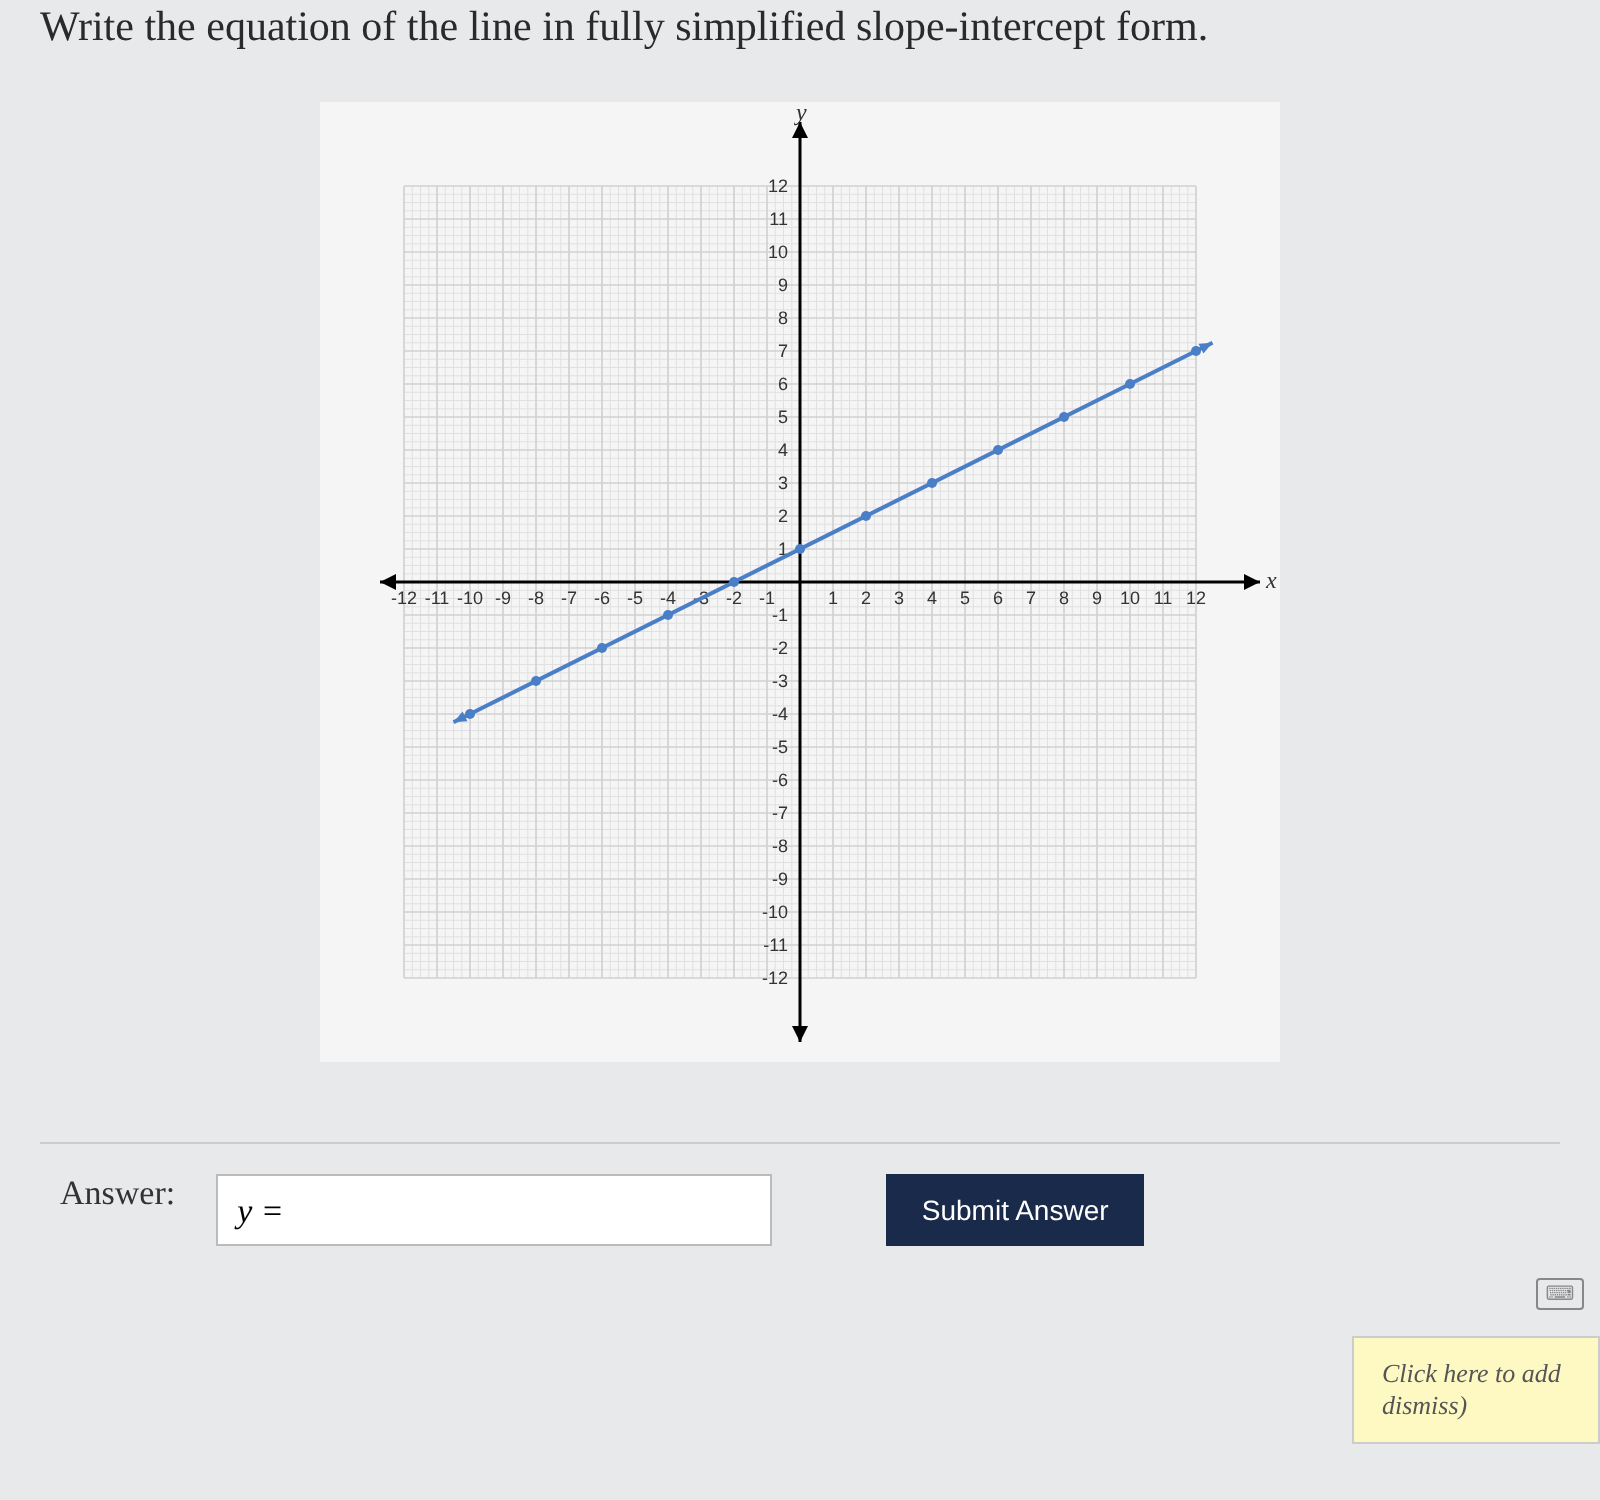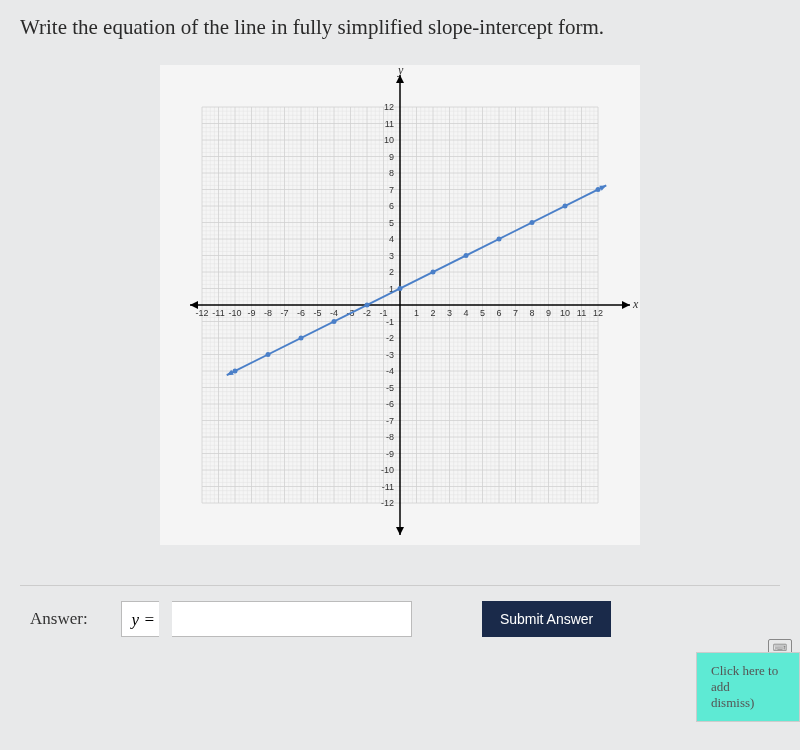--- a/index.html
+++ b/index.html
@@ -5,21 +5,21 @@
     * { margin: 0; padding: 0; box-sizing: border-box; }
     body {
       font-family: Georgia, 'Times New Roman', serif;
       background: #d8dadd;
       width: 800px;
       height: 750px;
       overflow: hidden;
       position: relative;
     }
     .container {
-      padding: 15px 20px;
+      padding: 1px 20px;
       background: #e8e9ea;
       height: 100%;
     }
     .question-text {
       font-size: 21px;
       color: #2a2a2a;
       margin-bottom: 25px;
     }
     .graph-wrapper {
       display: flex;
@@ -31,22 +31,21 @@
       width: 480px;
       height: 480px;
       background: #f5f5f5;
     }
     .graph-svg {
       width: 100%;
       height: 100%;
     }
     .answer-row {
       display: flex;
-      align-items: center;
-      gap: 28px;
+      gap: 15px;
       padding: 15px 10px;
       border-top: 1px solid #ccc;
       margin-top: 30px;
     }
     .answer-label {
       font-size: 17px;
       color: #333;
       margin-right: 5px;
     }
     .y-equals {
@@ -77,26 +76,27 @@
       border: none;
       padding: 10px 18px;
       font-size: 14px;
       cursor: pointer;
       margin-left: 42px;
     }
     .help-box {
       position: absolute;
       right: 0;
       bottom: 28px;
-      background: #5eead4;
+      background: #fef9c3;
       border: 1px solid #ccc;
       padding: 10px 14px;
       font-size: 13px;
       color: #555;
-      width: 104px;
+      width: 124px;
+      font-style: italic;
     }
     .keyboard-icon {
       position: absolute;
       right: 8px;
       bottom: 95px;
       width: 24px;
       height: 16px;
       border: 1px solid #888;
       border-radius: 2px;
       display: flex;

